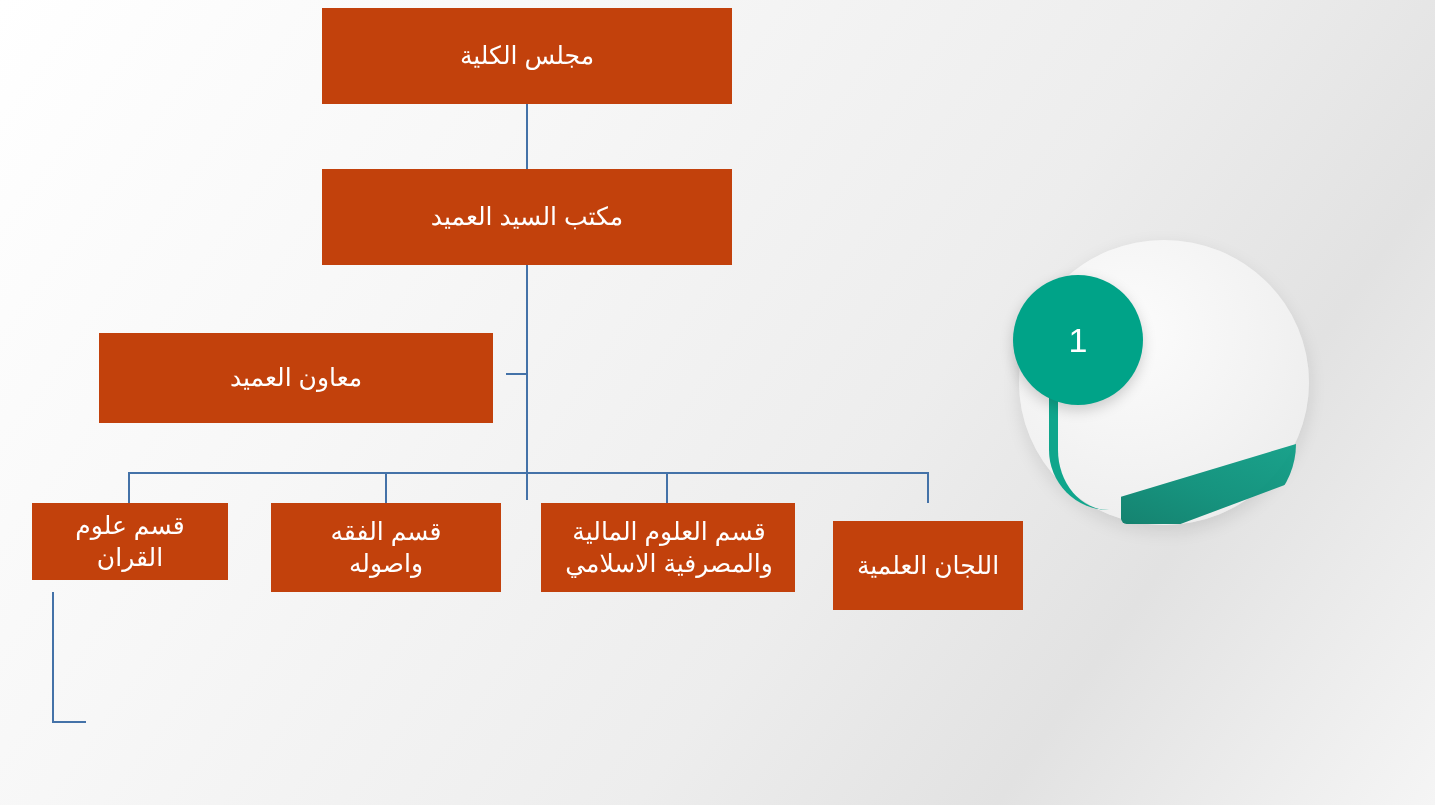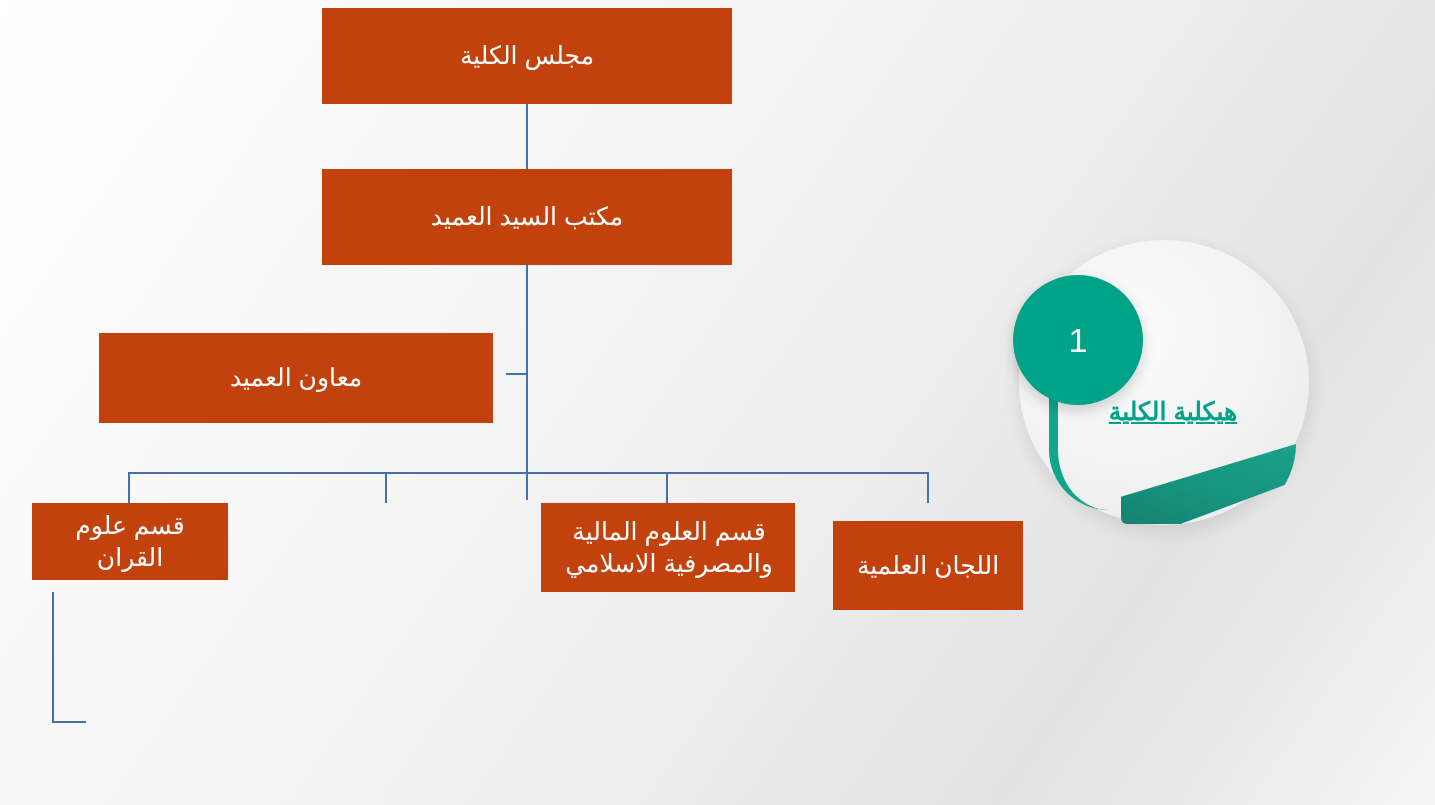--- a/index.html
+++ b/index.html
@@ -128,28 +128,29 @@
 
   <div class="node" style="left:322px; top:8px; width:410px; height:96px;">مجلس الكلية</div>
 
   <div class="node" style="left:322px; top:169px; width:410px; height:96px;">مكتب السيد العميد</div>
 
   <div class="node" style="left:99px; top:333px; width:394px; height:90px;">معاون العميد</div>
 
   <div class="node" style="left:32px; top:503px; width:196px; height:77px;">قسم علوم
 القران</div>
 
+  <div class="node" style="left:271px; top:503px; width:230px; height:89px;">قسم الفقه
+واصوله</div>
 
   <div class="node" style="left:541px; top:503px; width:254px; height:89px;padding-left:8px;">قسم العلوم المالية
 والمصرفية الاسلامي</div>
 
   <div class="node" style="left:833px; top:503px; width:190px; height:89px;margin-top:18px;">اللجان العلمية</div>
 
 
   <div class="badge-wrap">
     <div class="badge-disc"></div>
     <div class="badge-swoosh"></div>
     <div class="badge-stem"></div>
     <div class="badge-circle">1</div>
-    <div class="badge-label">هيكلية الكلية</div>
   </div>
 
 </div>
 
 </body></html>

